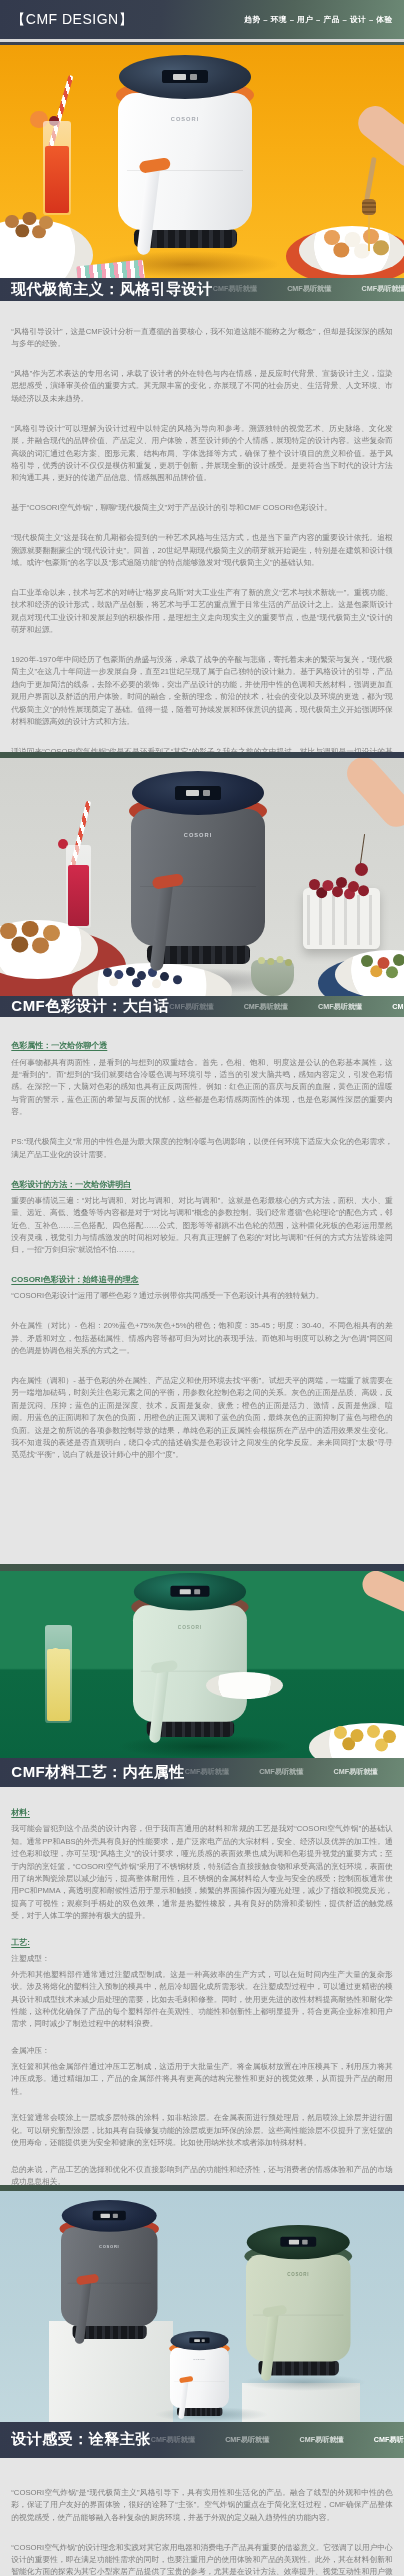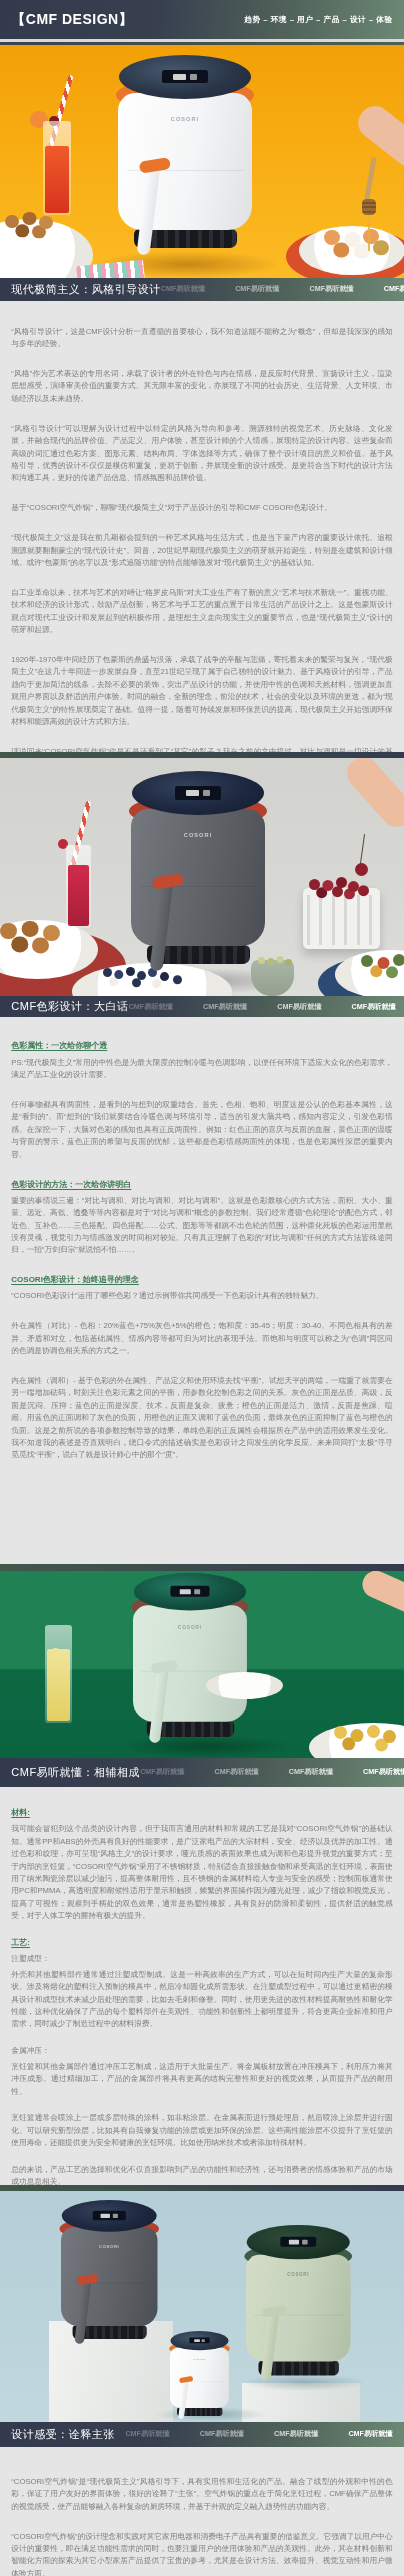--- a/index.html
+++ b/index.html
@@ -3,27 +3,27 @@
 <meta charset="utf-8">
 <style>
   *{box-sizing:border-box;margin:0;padding:0}
   html,body{background:#fff}
   body{width:404px;font-family:"Liberation Sans","DejaVu Sans",sans-serif}
   .page{width:404px;position:relative;overflow:hidden}
 
   
   .gradbar{background:linear-gradient(98deg,#333a4d 0%,#38404f 40%,#51645a 72%,#6c8975 100%)}
   .topbar{height:39px;display:flex;align-items:center;padding:0 11.3px}
-  .brand{color:#fff;font-size:14px;font-weight:bold;letter-spacing:0.5px}
+  .brand{color:#fff;font-size:14px;font-weight:normal;letter-spacing:0.5px}
   .topnav{margin-left:auto;color:#fff;font-size:7.7px;font-weight:bold;letter-spacing:0.5px}
   .lightline{height:2.6px;background:#d8d8d8}
   .strip{height:3.1px;background:linear-gradient(to right,#3a4150,#4d5f55)}
   .strip-rev{height:6.2px;background:linear-gradient(to right,#42584a,#333b4e)}
   .bar{display:flex;align-items:center;padding:0 11.3px}
-  .bar-title{color:#fff;font-size:11px;font-weight:normal;letter-spacing:0.5px;white-space:nowrap}
+  .bar-title{color:#fff;font-size:15px;font-weight:bold;letter-spacing:0.5px;white-space:nowrap}
   .marks{margin-left:auto;display:flex;gap:30px}
   .mark{color:#fff;font-size:7.2px;font-weight:bold;white-space:nowrap}
   .m1{opacity:.28}.m2{opacity:.5}.m3{opacity:.75}.m4{opacity:1}
 
   
   .content{background:#e5e5e5;padding:25px 11.3px 0;overflow:hidden}
   .content p{font-size:7.7px;line-height:12.4px;color:#7d7d7d;text-align:justify;margin:0 0 17.5px}
   .subhead{font-size:8px;font-weight:bold;color:#3e7a55;text-decoration:underline;text-underline-offset:1.5px;margin:0 0 5.2px}
   .mt{margin-top:10px}
   .plabel{font-size:7.7px;line-height:12.4px;color:#7d7d7d;margin:0 0 3.1px}
@@ -211,22 +211,22 @@
     <span class="marks">
       <span class="mark m1">CMF易听就懂</span>
       <span class="mark m2">CMF易听就懂</span>
       <span class="mark m3">CMF易听就懂</span>
       <span class="mark m4">CMF易听就懂</span>
     </span>
   </div>
 
   <section class="content" style="height:547px;padding-top:23px">
     <h3 class="subhead">色彩属性：一次给你聊个透</h3>
+    <p>任何事物都具有两面性，是看到的与想到的双重结合。首先，色相、饱和、明度这是公认的色彩基本属性，这是“看到的”。而“想到的”我们就要结合冷暖色调与环境引导，适当的引发大脑共鸣，感知内容定义，引发色彩情感。在深挖一下，大脑对色彩的感知也具有正反两面性。例如：红色正面的喜庆与反面的血腥，黄色正面的温暖与背面的警示，蓝色正面的希望与反面的忧郁，这些都是色彩情感两面性的体现，也是色彩属性深层的重要内容。</p>
     <p>PS:“现代极简主义”常用的中性色是为最大限度的控制冷暖与色调影响，以便任何环境下适应大众化的色彩需求，满足产品工业化的设计需要。</p>
-    <p>任何事物都具有两面性，是看到的与想到的双重结合。首先，色相、饱和、明度这是公认的色彩基本属性，这是“看到的”。而“想到的”我们就要结合冷暖色调与环境引导，适当的引发大脑共鸣，感知内容定义，引发色彩情感。在深挖一下，大脑对色彩的感知也具有正反两面性。例如：红色正面的喜庆与反面的血腥，黄色正面的温暖与背面的警示，蓝色正面的希望与反面的忧郁，这些都是色彩情感两面性的体现，也是色彩属性深层的重要内容。</p>
     <h3 class="subhead mt">色彩设计的方法：一次给你讲明白</h3>
     <p>重要的事情说三遍：“对比与调和、对比与调和、对比与调和”。这就是色彩最核心的方式方法，面积、大小、重量、远近、高低、透叠等等内容都是对于“对比与调和”概念的参数控制。我们经常遵循“色轮理论”的配色方式，邻近色、互补色……三色搭配、四色搭配……公式、图形等等都跳不出色轮的范围，这种僵化死板的色彩运用显然没有灵魂，视觉引力与情感激发的时间相对较短。只有真正理解了色彩的“对比与调和”任何的方式方法皆殊途同归，一招“万剑归宗”就说怕不怕……。</p>
     <h3 class="subhead mt">COSORI色彩设计：始终追寻的理念</h3>
     <p>“COSORI色彩设计”运用了哪些色彩？通过示例带你共同感受一下色彩设计具有的独特魅力。</p>
     <p>外在属性（对比）- 色相：20%蓝色+75%灰色+5%的橙色；饱和度：35-45；明度：30-40。不同色相具有的差异、矛盾和对立，包括基础属性、情感内容等都可归为对比的表现手法。而饱和与明度可以称之为“色调”同区间的色调是协调色相关系的方式之一。</p>
     <p>内在属性（调和）- 基于色彩的外在属性、产品定义和使用环境去找“平衡”。试想天平的两端，一端重了就需要在另一端增加砝码，时刻关注色彩元素之间的平衡，用参数化控制色彩之间的关系。灰色的正面是品质、高级，反面是沉闷、压抑；蓝色的正面是深度、技术，反面是复杂、疲惫；橙色的正面是活力、激情，反面是焦躁、喧闹。用蓝色的正面调和了灰色的负面，用橙色的正面又调和了蓝色的负面，最终灰色的正面抑制了蓝色与橙色的负面。这是之前所说的各项参数控制导致的结果，单纯色彩的正反属性会根据所在产品中的适用效果发生变化。我不知道我的表述是否直观明白，绕口令式的描述确实是色彩设计之间发生的化学反应。来来回回打“太极”寻寻觅觅找“平衡”，说白了就是设计师心中的那个“度”。</p>
   </section>
 
   <div class="strip-rev"></div>
 
@@ -253,21 +253,21 @@
       <div class="liquid" style="height:72px;background:linear-gradient(180deg,#f0e49a,#e3cf62)"></div>
     </div>
     <div class="dots" style="left:50px;top:77px;width:11.3px;height:11.3px;background:#f2d23d;box-shadow:4.1px 17.5px 0 #e9c42c,1px 36px 0 #f2d23d"></div>
     <div class="ell" style="left:206px;top:101px;width:77px;height:27px;background:radial-gradient(circle at 50% 40%,#fdfdfb 0 62%,#e7e6df 63% 100%)"></div>
     <div class="plate" style="left:309px;top:152px;width:129px;height:49px"></div>
     <div class="dots" style="left:334px;top:155px;width:13.4px;height:13.4px;background:#e9c253;box-shadow:16.5px 3.1px 0 #dcae3a,33px -1px 0 #e9c253,49px 4.1px 0 #dcae3a,8.2px 11.3px 0 #cf9f2e,41px 12.4px 0 #e9c253"></div>
     <div class="hand" style="left:361px;top:7.2px;width:62px;height:27px;transform:rotate(24deg)"></div>
   </section>
 
   <div class="bar gradbar" style="height:29px">
-    <span class="bar-title">CMF易听就懂：相辅相成</span>
+    <span class="bar-title">CMF材料工艺：内在属性</span>
     <span class="marks">
       <span class="mark m1">CMF易听就懂</span>
       <span class="mark m2">CMF易听就懂</span>
       <span class="mark m3">CMF易听就懂</span>
       <span class="mark m4">CMF易听就懂</span>
     </span>
   </div>
 
   <section class="content" style="height:398px;padding-top:20.6px">
     <h3 class="subhead">材料:</h3>
@@ -334,21 +334,21 @@
         <div class="af-logo">COSORI</div>
         <div class="af-seam"></div>
         <div class="af-handle">
             <div class="af-grip"></div>
           </div>
       </div>
       <div class="af-base"></div>
     </div>
   </section>
 
-  <div class="bar gradbar" style="height:25px">
+  <div class="bar gradbar" style="height:36px">
     <span class="bar-title">设计感受：诠释主张</span>
     <span class="marks">
       <span class="mark m1">CMF易听就懂</span>
       <span class="mark m2">CMF易听就懂</span>
       <span class="mark m3">CMF易听就懂</span>
       <span class="mark m4">CMF易听就懂</span>
     </span>
   </div>
 
   <section class="content" style="height:145px;padding-top:29px">

